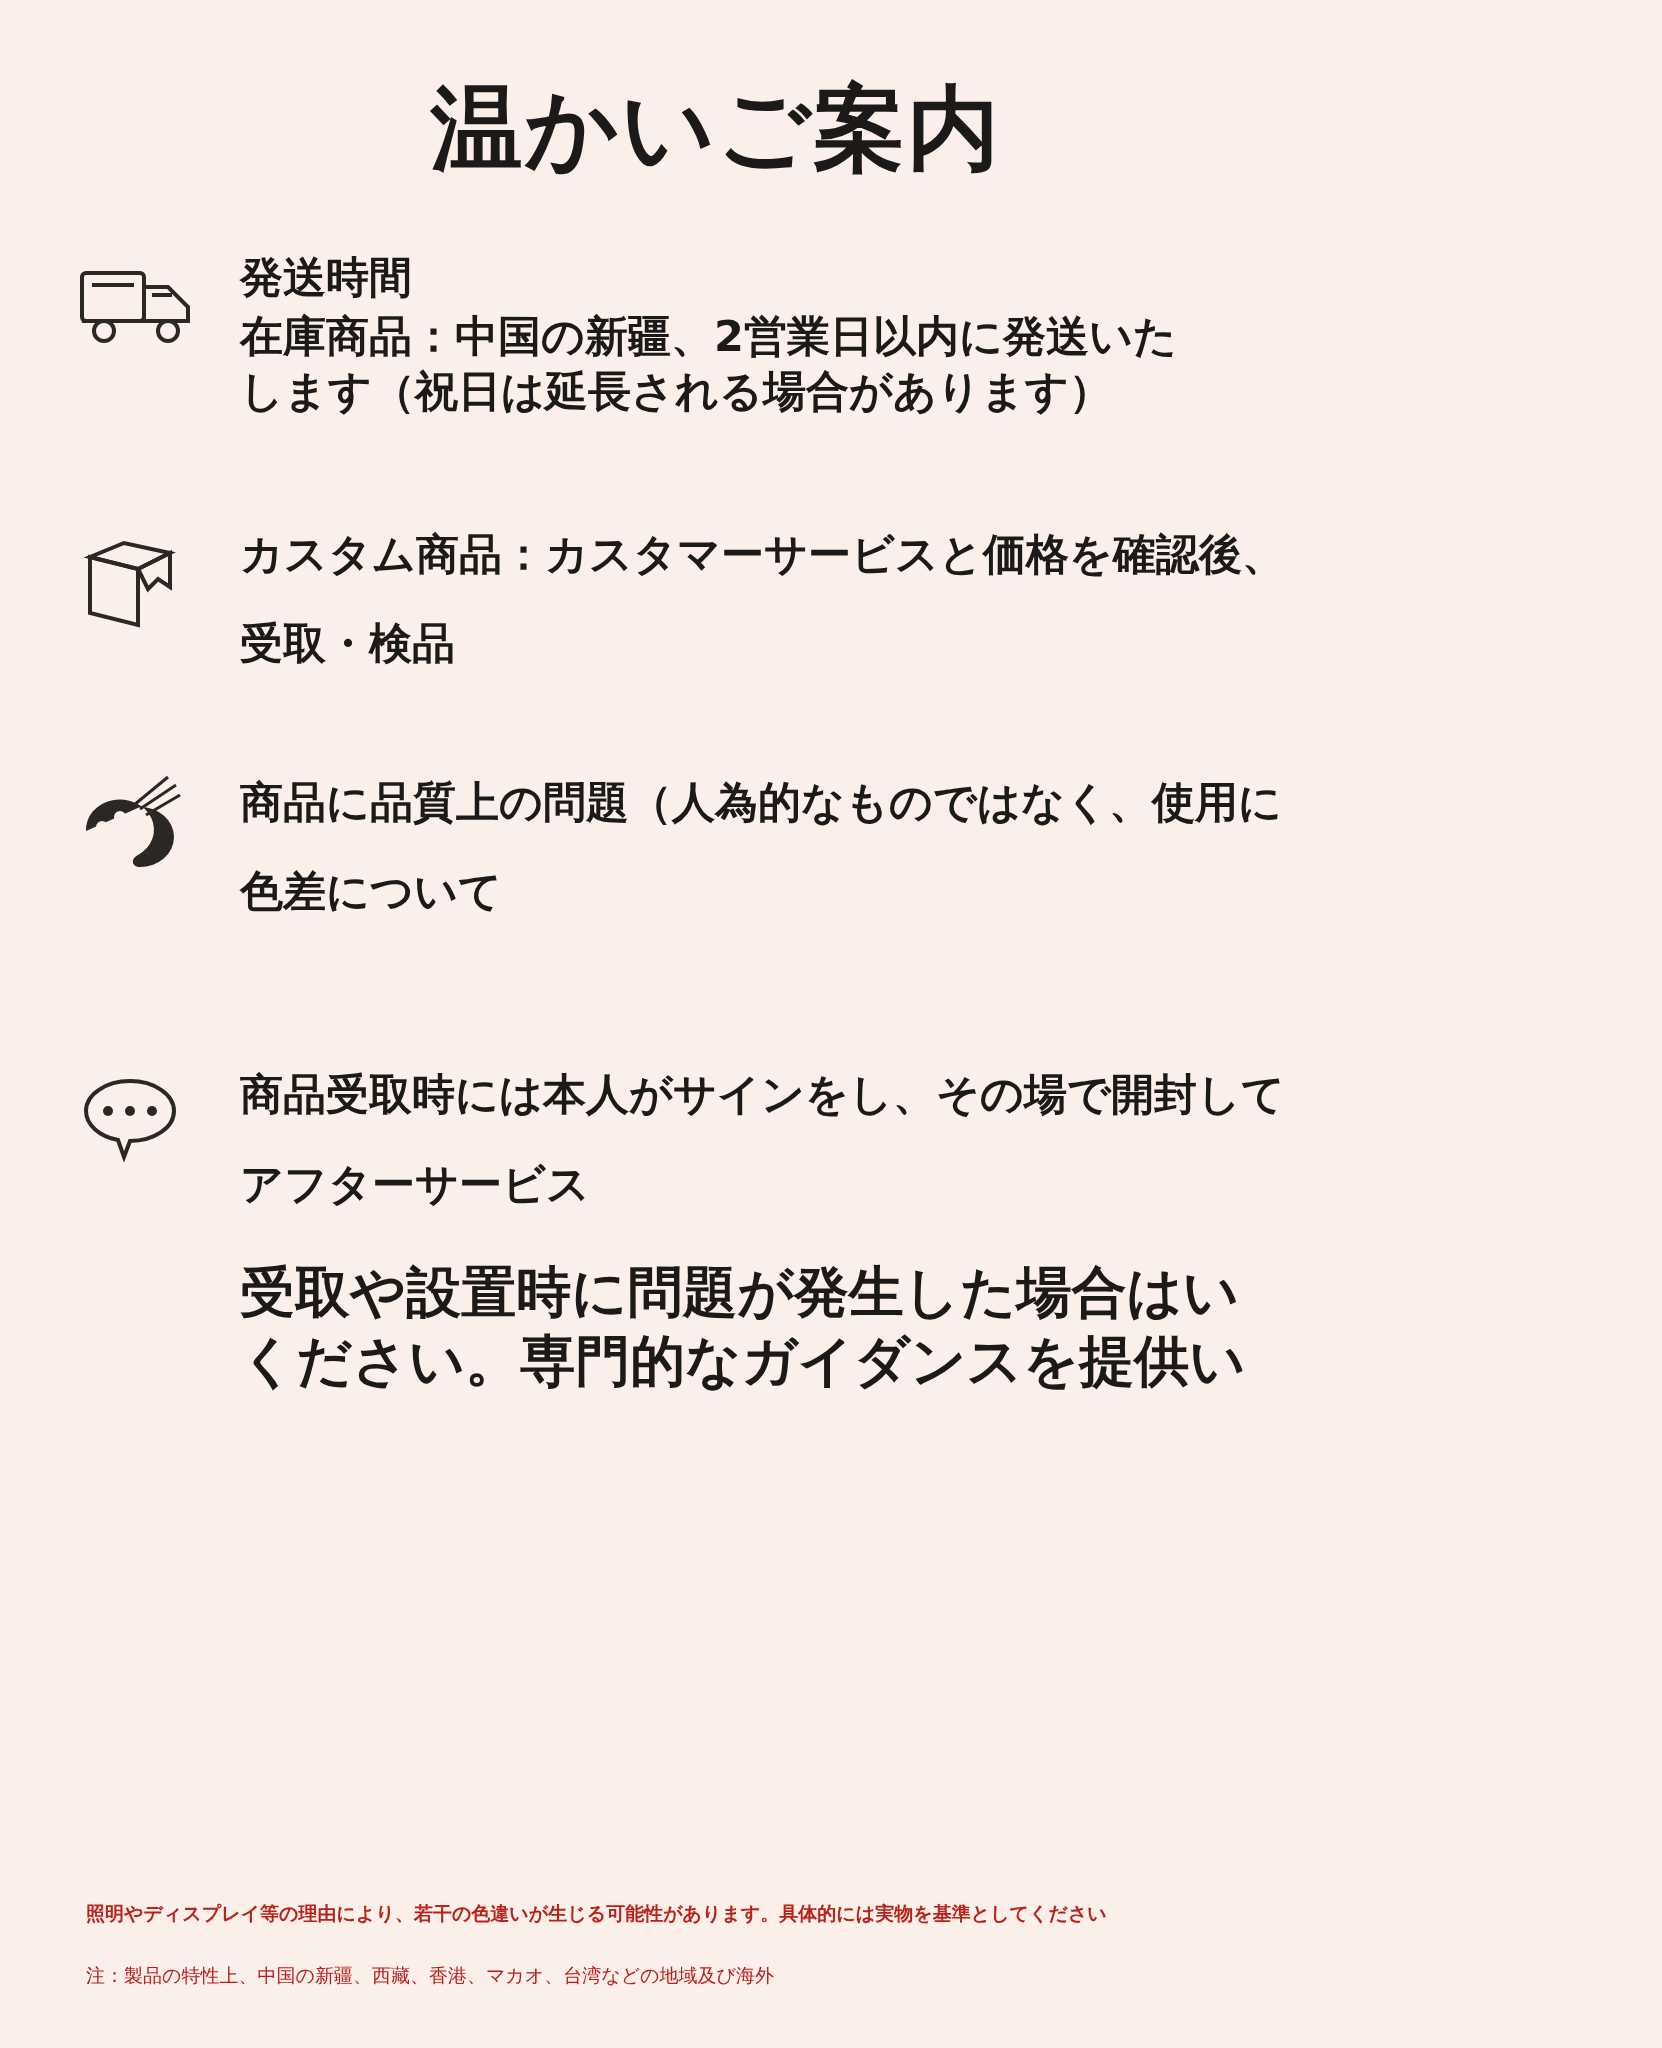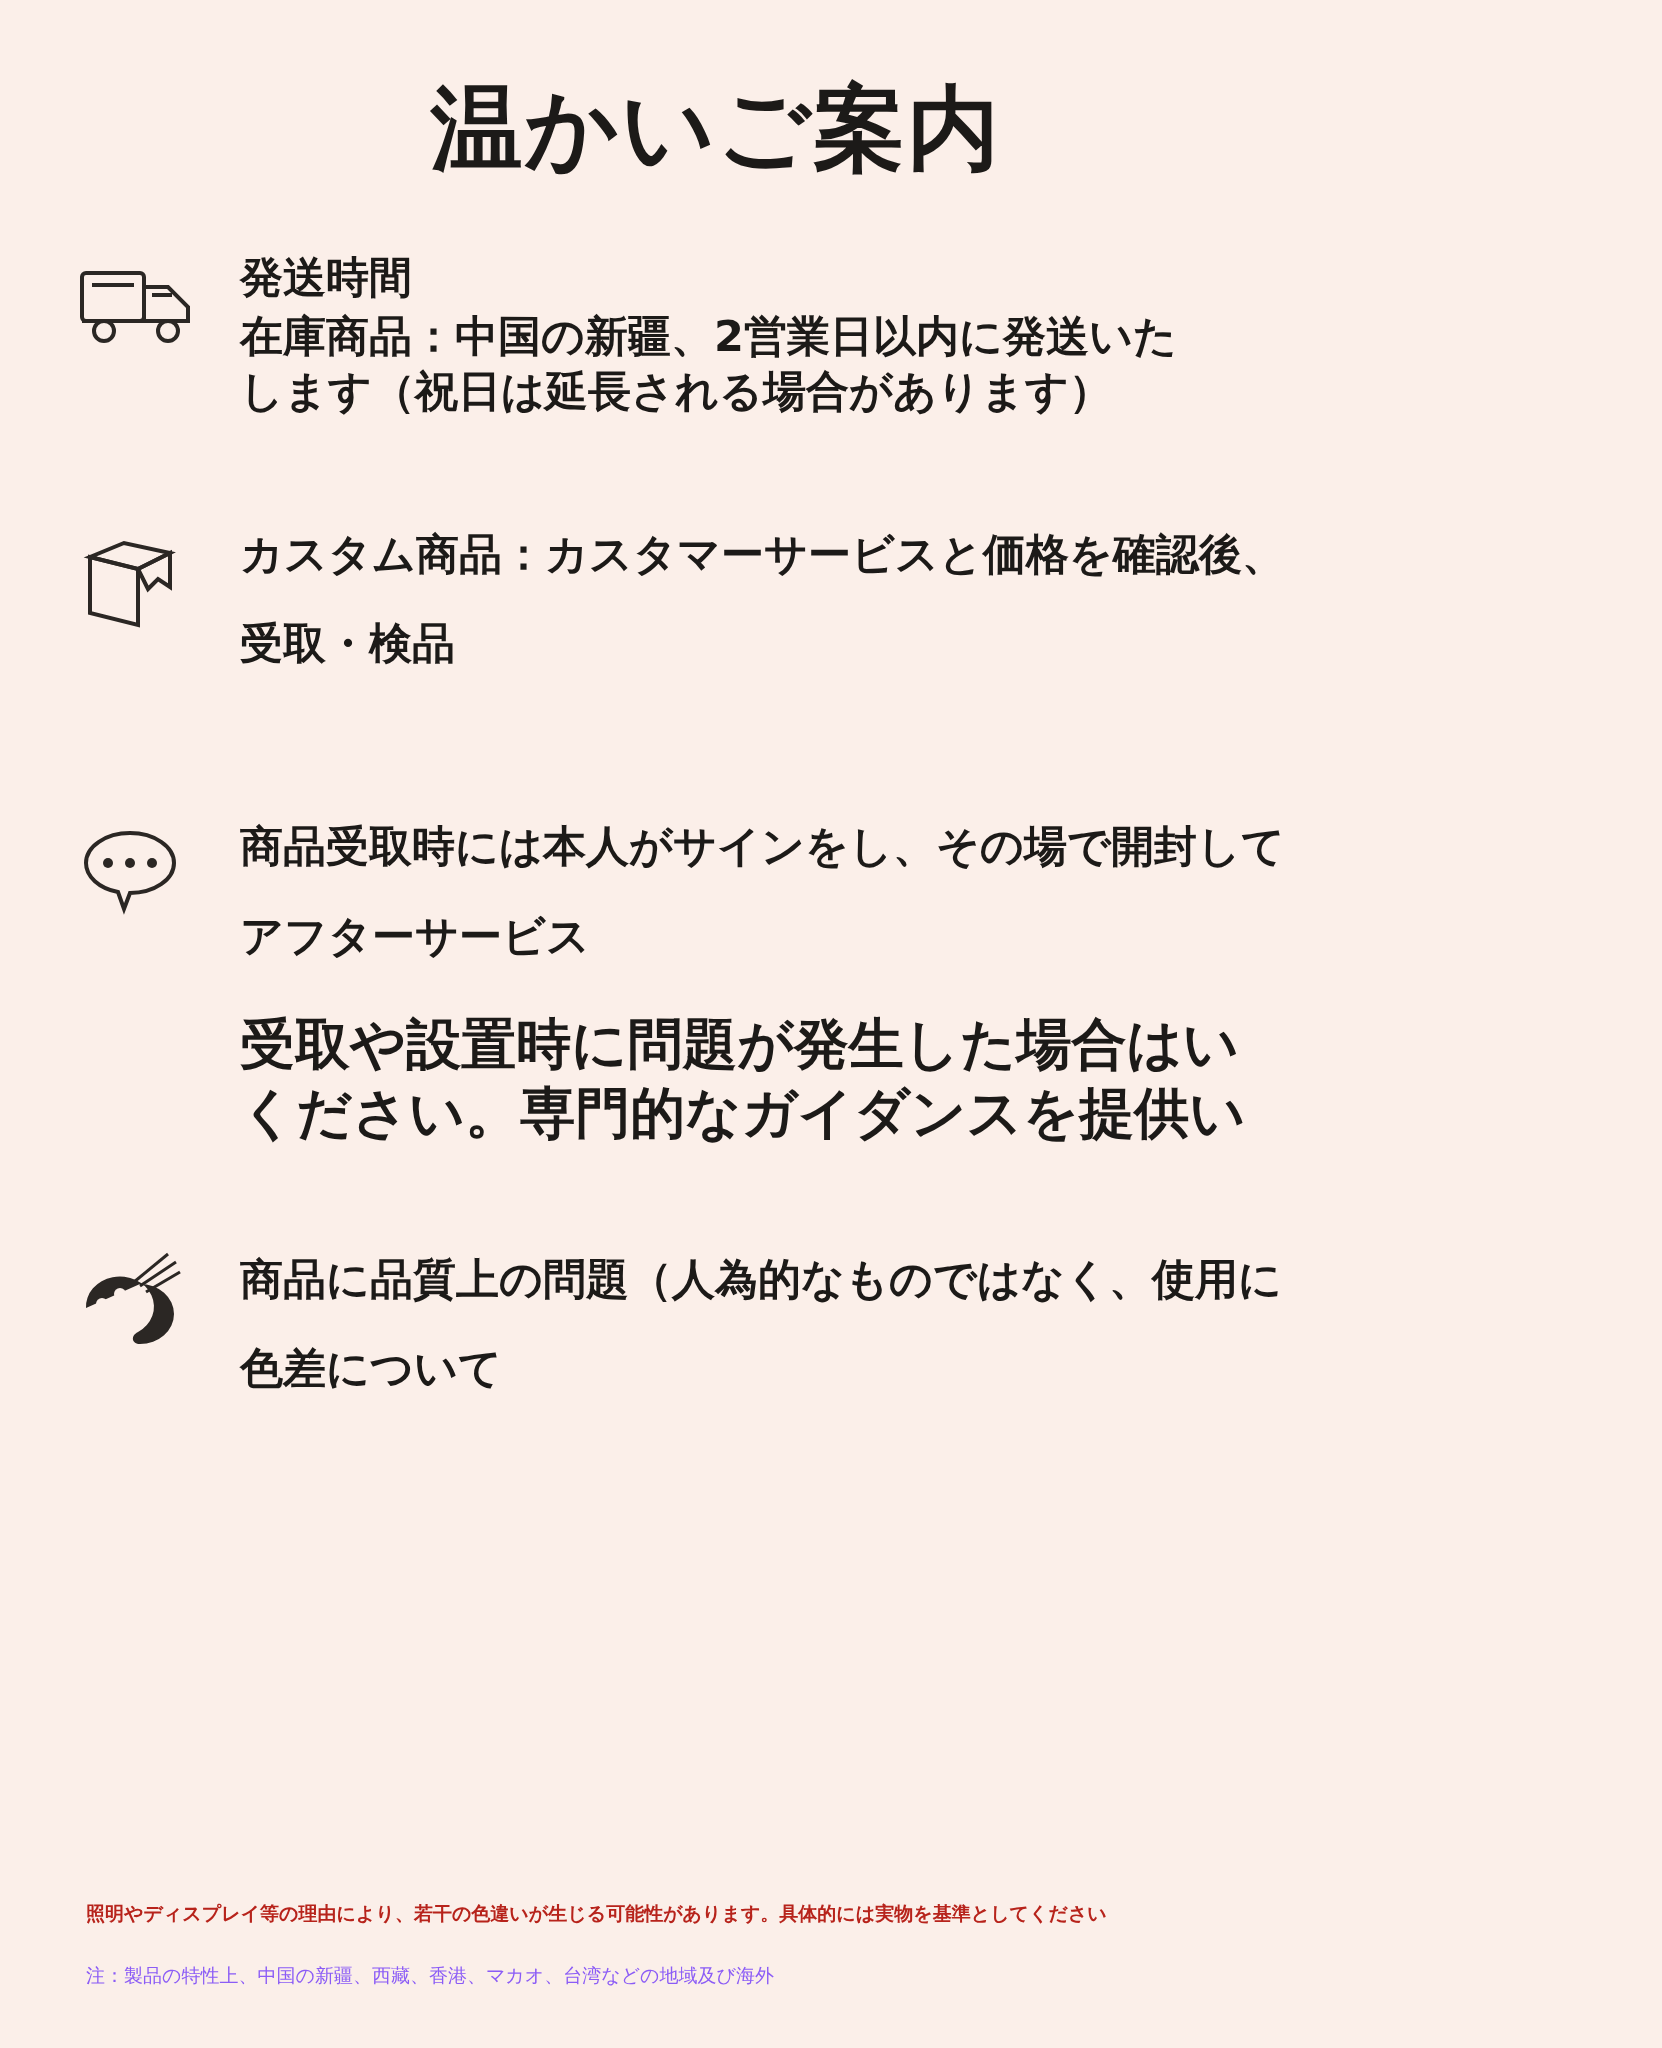--- a/index.html
+++ b/index.html
@@ -93,21 +93,21 @@
     bottom: 58px;
   }
   .note-red {
     color: #b7231b;
     font-size: 19px;
     font-weight: 700;
     line-height: 1.4;
     margin: 0 0 34px 0;
   }
   .note-black {
-    color: #8b5cf6;
+    color: #b91c1c;
     font-size: 19px;
     font-weight: 400;
     line-height: 1.55;
     margin: 0;
   }
 </style>
 </head>
 <body>
 
 <div class="page">
@@ -137,53 +137,53 @@
         <path d="M18 30 l34 -14 l46 10 l-32 16 z"></path>
         <path d="M18 30 v56 l48 12 v-56 z"></path>
         <path d="M66 42 l32 -16 v34 l-12 -8 l-10 10 z"></path>
       </svg>
     </span>
     <p class="body">カスタム商品：カスタマーサービスと価格を確認後、</p>
     <div class="gap-s"></div>
     <p class="body">受取・検品</p>
   </div>
 
-  <div class="section sec-receive">
-    <span class="icon">
-      <svg width="140" height="110" viewBox="0 0 140 110" fill="none" stroke="#2b2724" stroke-width="4">
-        <path d="M14 44 a44 30 0 1 1 44 30 l-6 16 l-6 -17 a44 30 0 0 1 -32 -29 z"></path>
-        <circle cx="36" cy="44" r="5" fill="#2b2724" stroke="none"></circle>
-        <circle cx="58" cy="44" r="5" fill="#2b2724" stroke="none"></circle>
-        <circle cx="80" cy="44" r="5" fill="#2b2724" stroke="none"></circle>
-      </svg>
-    </span>
-    <p class="body">商品受取時には本人がサインをし、その場で開封して</p>
-    <div class="gap-s"></div>
-    <p class="sub-head">アフターサービス</p>
-    <div class="gap-s"></div>
-    <p class="big">受取や設置時に問題が発生した場合はい</p>
-    <p class="big">ください。専門的なガイダンスを提供い</p>
-  </div>
-
   <div class="section sec-color">
     <span class="icon">
       <svg width="140" height="110" viewBox="0 0 140 110" fill="none" stroke="#2b2724" stroke-width="4">
         <path d="M14 62 a34 30 0 1 1 52 24 c-8 4 -6 12 2 12 a34 30 0 0 0 0 -60" fill="#2b2724" stroke="none" transform="translate(0,-6)"></path>
         <circle cx="30" cy="52" r="6" fill="#fbefe9" stroke="none"></circle>
         <circle cx="48" cy="42" r="6" fill="#fbefe9" stroke="none"></circle>
         <circle cx="66" cy="48" r="6" fill="#fbefe9" stroke="none"></circle>
         <circle cx="44" cy="66" r="6" fill="#fbefe9" stroke="none"></circle>
         <line x1="62" y1="30" x2="96" y2="2" stroke-width="3"></line>
         <line x1="68" y1="34" x2="104" y2="10" stroke-width="3"></line>
         <line x1="74" y1="40" x2="108" y2="20" stroke-width="3"></line>
       </svg>
     </span>
     <p class="body">商品に品質上の問題（人為的なものではなく、使用に</p>
     <div class="gap-s"></div>
     <p class="body">色差について</p>
   </div>
 
+  <div class="section sec-receive">
+    <span class="icon">
+      <svg width="140" height="110" viewBox="0 0 140 110" fill="none" stroke="#2b2724" stroke-width="4">
+        <path d="M14 44 a44 30 0 1 1 44 30 l-6 16 l-6 -17 a44 30 0 0 1 -32 -29 z"></path>
+        <circle cx="36" cy="44" r="5" fill="#2b2724" stroke="none"></circle>
+        <circle cx="58" cy="44" r="5" fill="#2b2724" stroke="none"></circle>
+        <circle cx="80" cy="44" r="5" fill="#2b2724" stroke="none"></circle>
+      </svg>
+    </span>
+    <p class="body">商品受取時には本人がサインをし、その場で開封して</p>
+    <div class="gap-s"></div>
+    <p class="sub-head">アフターサービス</p>
+    <div class="gap-s"></div>
+    <p class="big">受取や設置時に問題が発生した場合はい</p>
+    <p class="big">ください。専門的なガイダンスを提供い</p>
+  </div>
+
   <div class="notes">
     <p class="note-red">照明やディスプレイ等の理由により、若干の色違いが生じる可能性があります。具体的には実物を基準としてください</p>
     <p class="note-black">注：製品の特性上、中国の新疆、西藏、香港、マカオ、台湾などの地域及び海外</p>
   </div>
 
 </div>
 
 </body></html>

